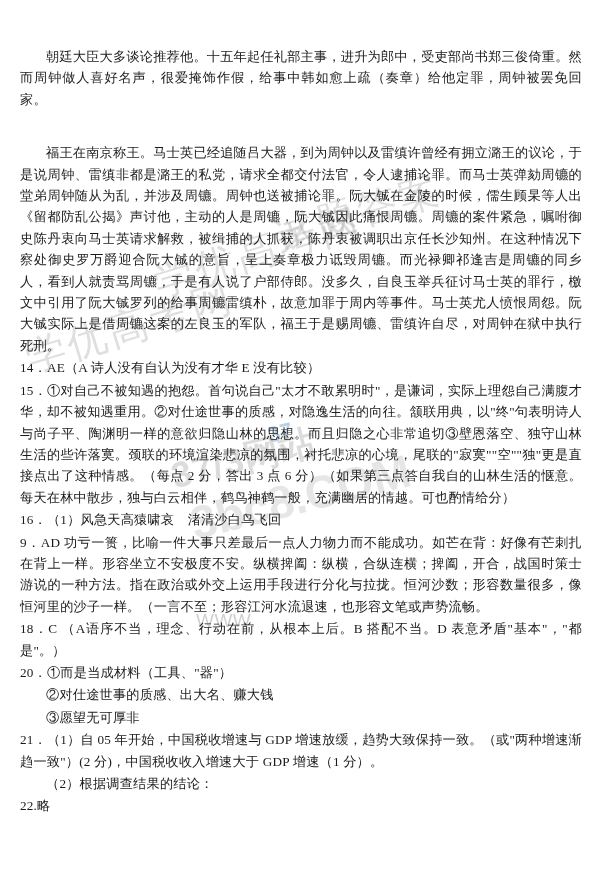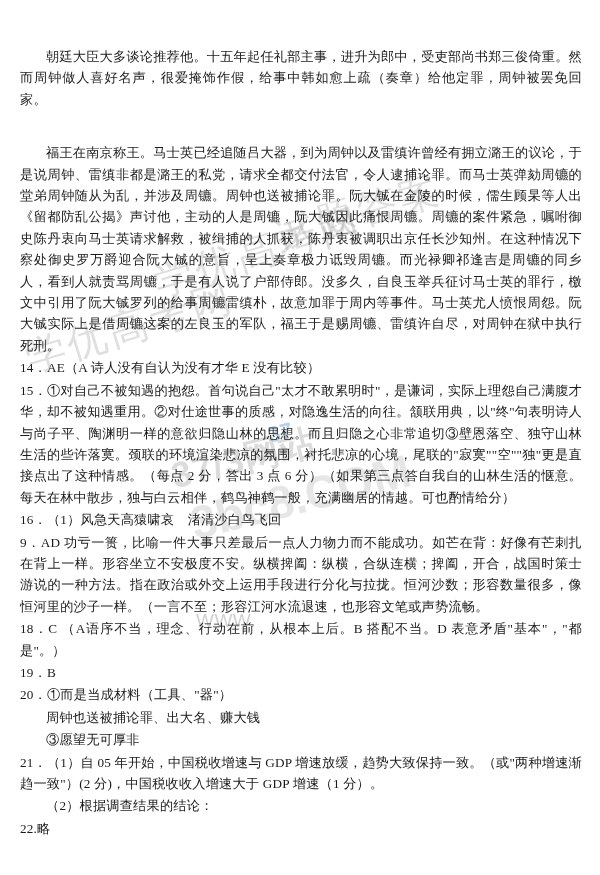--- a/index.html
+++ b/index.html
@@ -131,21 +131,20 @@
   <div class="wm wm-www">WWW.</div>
 
   <div class="content">
     <p class="indent2">朝廷大臣大多谈论推荐他。十五年起任礼部主事，进升为郎中，受吏部尚书郑三俊倚重。然而周钟做人喜好名声，很爱掩饰作假，给事中韩如愈上疏（奏章）给他定罪，周钟被罢免回家。</p>
     <p class="indent2">福王在南京称王。马士英已经追随吕大器，到为周钟以及雷缜许曾经有拥立潞王的议论，于是说周钟、雷缜非都是潞王的私党，请求全都交付法官，令人逮捕论罪。而马士英弹劾周镳的堂弟周钟随从为乱，并涉及周镳。周钟也送被捕论罪。阮大铖在金陵的时候，儒生顾杲等人出《留都防乱公揭》声讨他，主动的人是周镳，阮大铖因此痛恨周镳。周镳的案件紧急，嘱咐御史陈丹衷向马士英请求解救，被缉捕的人抓获，陈丹衷被调职出京任长沙知州。在这种情况下察处御史罗万爵迎合阮大铖的意旨，呈上奏章极力诋毁周镳。而光禄卿祁逢吉是周镳的同乡人，看到人就责骂周镳，于是有人说了户部侍郎。没多久，自良玉举兵征讨马士英的罪行，檄文中引用了阮大铖罗列的给事周镳雷缜朴，故意加罪于周内等事件。马士英尤人愤恨周怨。阮大铖实际上是借周镳这案的左良玉的军队，福王于是赐周镳、雷缜许自尽，对周钟在狱中执行死刑。</p>
     <p>14．AE（A 诗人没有自认为没有才华 E 没有比较）</p>
     <p>15．①对自己不被知遇的抱怨。首句说自己"太才不敢累明时"，是谦词，实际上理怨自己满腹才华，却不被知遇重用。②对仕途世事的质感，对隐逸生活的向往。颔联用典，以"终"句表明诗人与尚子平、陶渊明一样的意欲归隐山林的思想。而且归隐之心非常追切③壁恩落空、独守山林生活的些许落寞。颈联的环境渲染悲凉的氛围，衬托悲凉的心境，尾联的"寂寞""空""独"更是直接点出了这种情感。（每点 2 分，答出 3 点 6 分）（如果第三点答自我自的山林生活的惬意。每天在林中散步，独与白云相伴，鹤鸟神鹤一般，充满幽居的情越。可也酌情给分）</p>
     <p>16．（1）风急天高猿啸哀　渚清沙白鸟飞回</p>
     <p>9．AD 功亏一篑，比喻一件大事只差最后一点人力物力而不能成功。如芒在背：好像有芒刺扎在背上一样。形容坐立不安极度不安。纵横捭阖：纵横，合纵连横；捭阖，开合，战国时策士游说的一种方法。指在政治或外交上运用手段进行分化与拉拢。恒河沙数；形容数量很多，像恒河里的沙子一样。（一言不至；形容江河水流退速，也形容文笔或声势流畅。</p>
     <p>18．C （A语序不当，理念、行动在前，从根本上后。B 搭配不当。D 表意矛盾"基本"，"都是"。）</p>
-    <p>19．B</p>
     <p>20．①而是当成材料（工具、"器"）</p>
-    <p class="hang">周钟也送被捕论罪、出大名、赚大钱</p>
+    <p class="hang">②对仕途世事的质感、出大名、赚大钱</p>
     <p class="hang">③愿望无可厚非</p>
     <p>21．（1）自 05 年开始，中国税收增速与 GDP 增速放缓，趋势大致保持一致。（或"两种增速渐趋一致"）(2 分)，中国税收收入增速大于 GDP 增速（1 分）。</p>
     <p class="hang">（2）根据调查结果的结论：</p>
     <p>22.略</p>
   </div>
 </div>
 
 </body></html>

